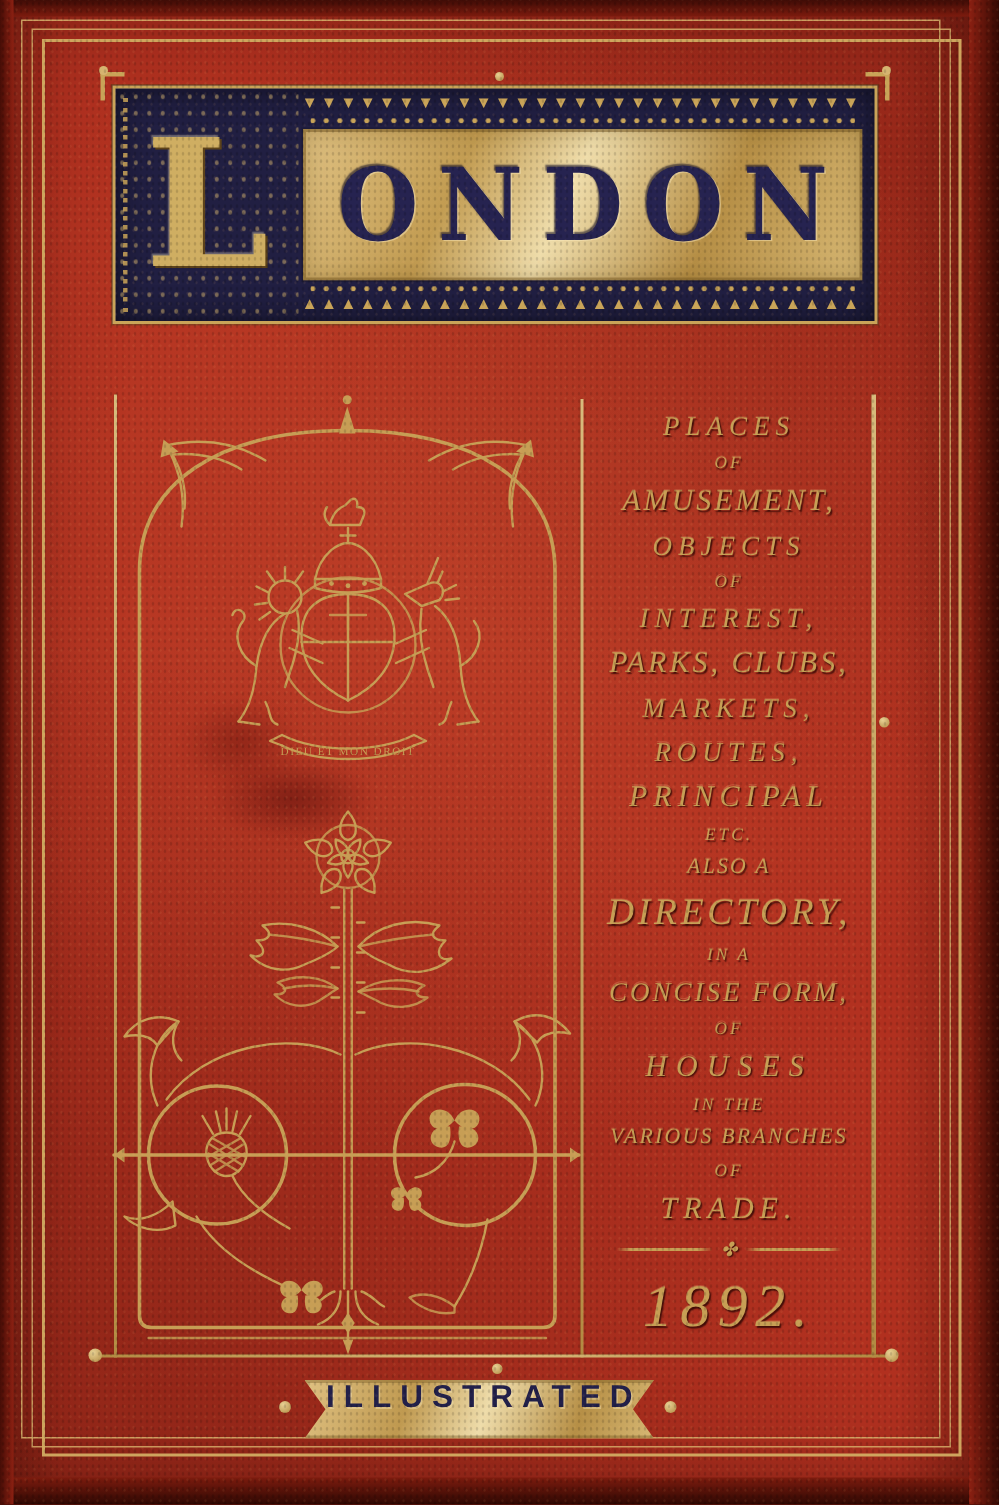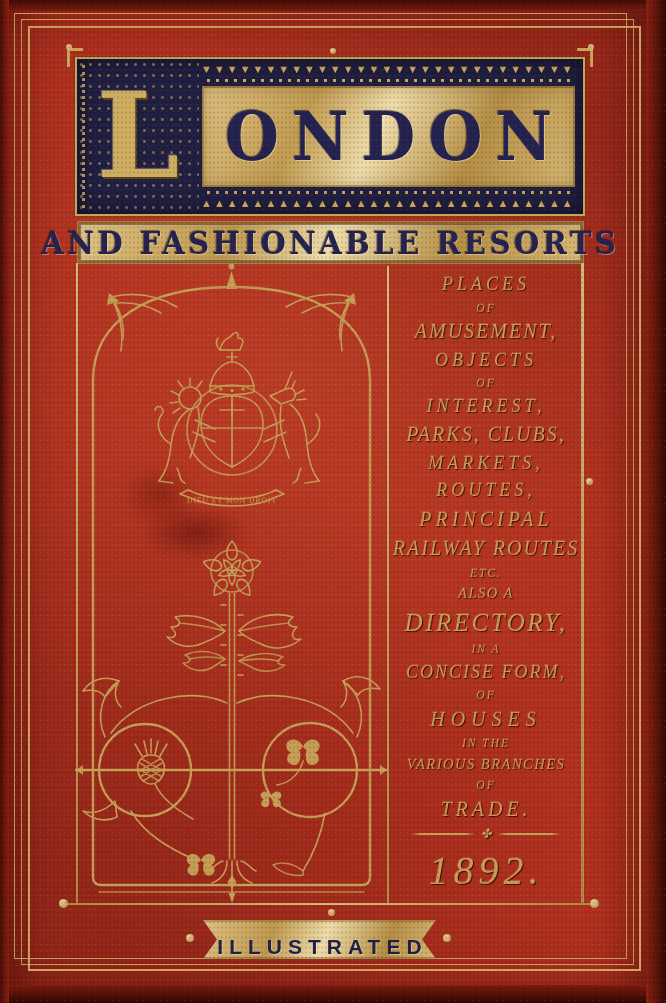--- a/index.html
+++ b/index.html
@@ -92,21 +92,21 @@
   svg.left-art path, svg.left-art circle, svg.left-art line, svg.left-art ellipse{
     stroke:#c79e55;fill:none;stroke-width:1.6;stroke-linecap:round;stroke-linejoin:round;}
   svg.left-art .thick{stroke-width:2.4;}
   svg.left-art .fill{fill:#c79e55;stroke:none;}
   svg.left-art .soft{opacity:.85;}
   svg.left-art text{fill:#c79e55;stroke:none;font-family:"Liberation Serif",serif;}
   
   .ribbon{position:absolute;left:203px;top:920px;width:233px;height:39px;
     background:linear-gradient(110deg,#dfc182,#bf9950 30%,#eedcaa 52%,#b68f46 78%,#d7b874);
     clip-path:polygon(0 0,100% 0,94% 50%,100% 100%,0 100%,6% 50%);
-    display:flex;align-items:flex-end;justify-content:center;
+    display:flex;align-items:flex-start;justify-content:center;
     box-shadow:inset 0 0 0 2px rgba(120,90,35,.4);}
   .ribbon-text{font-family:"Liberation Sans",sans-serif;font-weight:bold;font-size:21px;
     letter-spacing:6px;margin-right:-6px;color:#22204a;
     text-shadow:1px 1px 0 rgba(250,235,190,.4);}
   .dot{position:absolute;border-radius:50%;background:radial-gradient(circle at 35% 30%,#e8d194,#b28a42);}
   .stain{position:absolute;left:140px;top:505px;width:110px;height:55px;border-radius:50%;
     background:radial-gradient(ellipse,rgba(70,5,5,.45),transparent 70%);filter:blur(3px);}
   .stain2{position:absolute;left:120px;top:465px;width:80px;height:60px;border-radius:50%;
     background:radial-gradient(ellipse,rgba(80,8,5,.35),transparent 70%);filter:blur(4px);}
 </style>
@@ -136,23 +136,20 @@
       <div class="zz" id="zz-top">▼▼▼▼▼▼▼▼▼▼▼▼▼▼▼▼▼▼▼▼▼▼▼▼▼▼▼▼▼▼▼▼▼▼▼▼▼▼▼▼▼▼▼▼▼▼▼▼</div>
       <div class="dots-row"></div>
       <div class="plate">
         <span class="ondon">ONDON</span>
       </div>
       <div class="dots-row"></div>
       <div class="zz" id="zz-bottom">▲▲▲▲▲▲▲▲▲▲▲▲▲▲▲▲▲▲▲▲▲▲▲▲▲▲▲▲▲▲▲▲▲▲▲▲▲▲▲▲▲▲▲▲▲▲▲▲</div>
     </div>
   </div>
 
-  <div class="band">
-    <span class="band-text">AND FASHIONABLE RESORTS</span>
-  </div>
 
   <div class="gold-line v-left"></div>
   <div class="gold-line v-div"></div>
   <div class="gold-line v-right"></div>
   <div class="gold-line h-bottom"></div>
   <div class="ball" style="left:59px;top:899px;width:9px;height:9px;"></div>
   <div class="ball" style="left:590px;top:899px;width:9px;height:9px;"></div>
 
   <svg class="left-art" viewBox="0 0 313 642">
 
@@ -314,21 +311,20 @@
       <div class="line md wide">PLACES</div>
       <div class="line xs">OF</div>
       <div class="line lg">AMUSEMENT,</div>
       <div class="line md wide">OBJECTS</div>
       <div class="line xs">OF</div>
       <div class="line md wide">INTEREST,</div>
       <div class="line lg">PARKS, CLUBS,</div>
       <div class="line md wide">MARKETS,</div>
       <div class="line md wide">ROUTES,</div>
       <div class="line lg wide">PRINCIPAL</div>
-      <div class="line lg">RAILWAY ROUTES</div>
       <div class="line xs">ETC.</div>
       <div class="line sm">ALSO A</div>
       <div class="line xl">DIRECTORY,</div>
       <div class="line xs">IN A</div>
       <div class="line md">CONCISE FORM,</div>
       <div class="line xs">OF</div>
       <div class="line lg xwide">HOUSES</div>
       <div class="line xs">IN THE</div>
       <div class="line sm">VARIOUS BRANCHES</div>
       <div class="line xs">OF</div>

